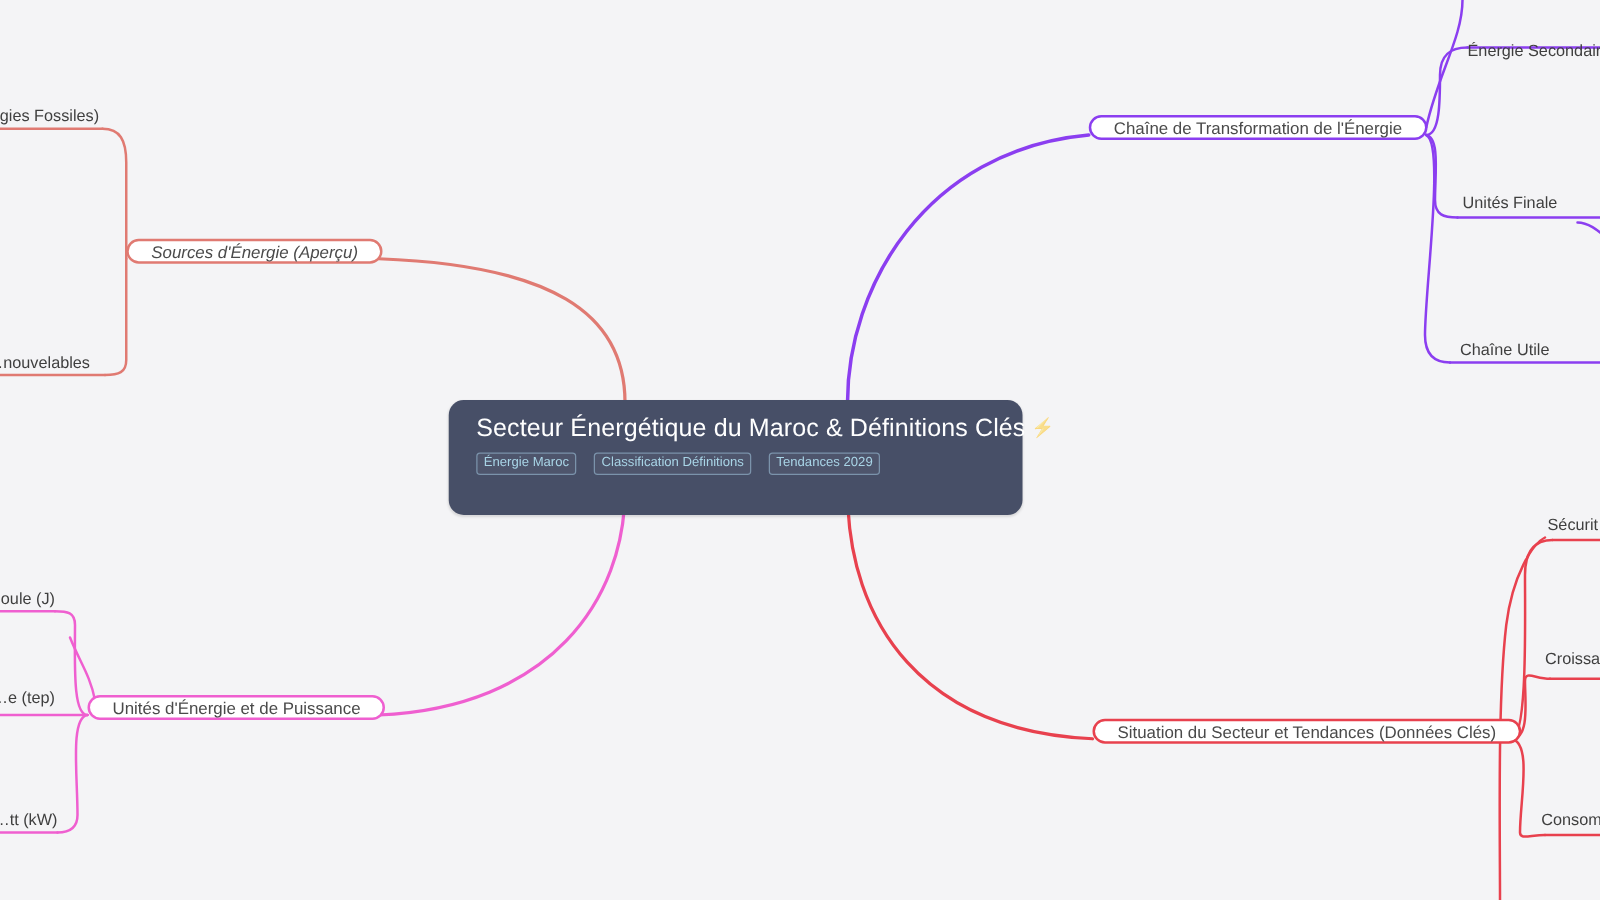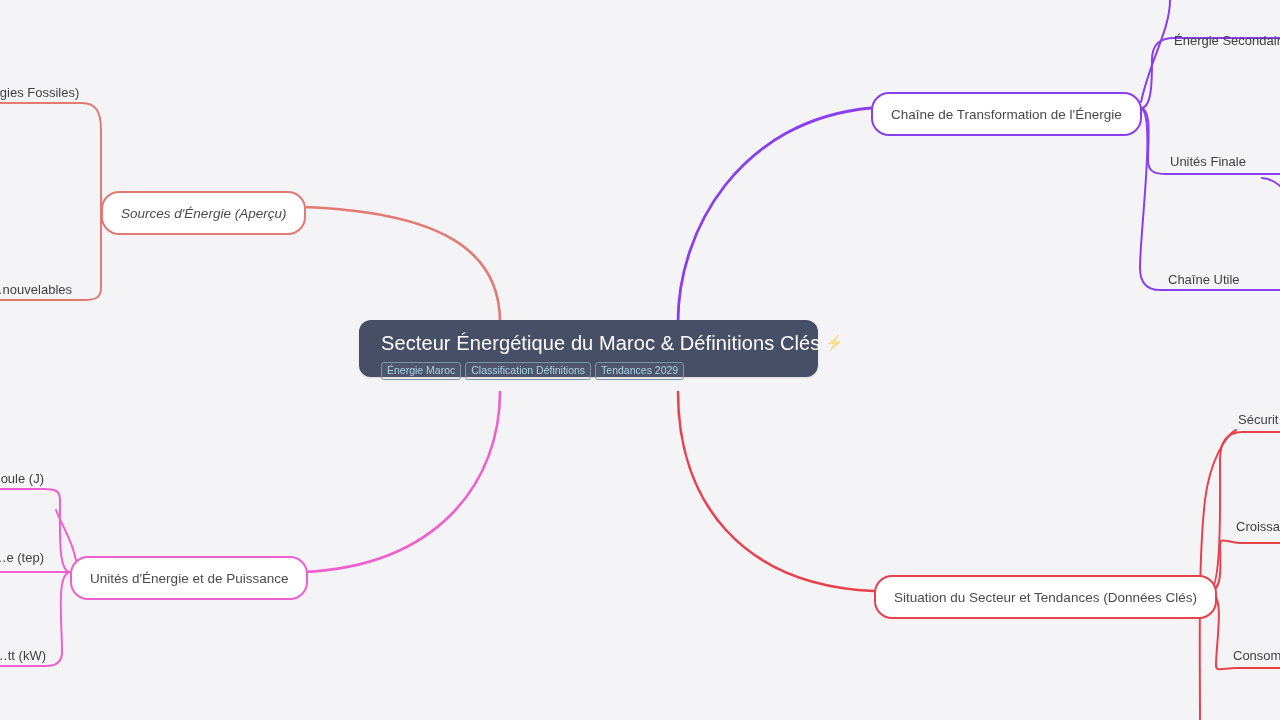--- a/index.html
+++ b/index.html
@@ -8,59 +8,59 @@
     background:#f4f4f6;
     font-family:"Liberation Sans", sans-serif;
   }
   #canvas{ position:relative; width:1280px; height:720px; }
   #links{ position:absolute; inset:0; width:1280px; height:720px; }
 
   
   .root-node{
     position:absolute;
     left:359px; top:320px;
-    width:459px; height:57px;
+    width:459px; height:92px;
     background:#474f67;
     border-radius:12px;
     padding:11px 20px 0 22px;
     box-shadow:0 1px 2px rgba(0,0,0,.12);
   }
   .root-title{
     color:#ffffff;
     font-size:20px;
     font-weight:400;
     letter-spacing:.1px;
     white-space:nowrap;
     line-height:24px;
   }
   .root-title .bolt{
     font-size:15px;
     opacity:.5;
     margin-left:5px;
     vertical-align:2px;
   }
-  .tags{ display:flex; gap:4px; margin-top:7px; }
+  .tags{ display:flex; gap:14px; margin-top:7px; }
   .tag{
     font-size:10.5px;
     color:#a8d4e6;
     border:1px solid #7b93ab;
     border-radius:3px;
     padding:1px 5px 2px 5px;
     line-height:13px;
     white-space:nowrap;
     background:rgba(255,255,255,.04);
   }
 
   
   .branch{
     position:absolute;
     background:#ffffff;
     border:2px solid #888;
     border-radius:18px;
-    height:44px;
+    height:20px;
     display:flex; align-items:center; justify-content:center;
     padding:0 18px;
     white-space:nowrap;
     font-size:13.5px;
     color:#4a4a4a;
   }
 
   
   .leaf{
     position:absolute;

